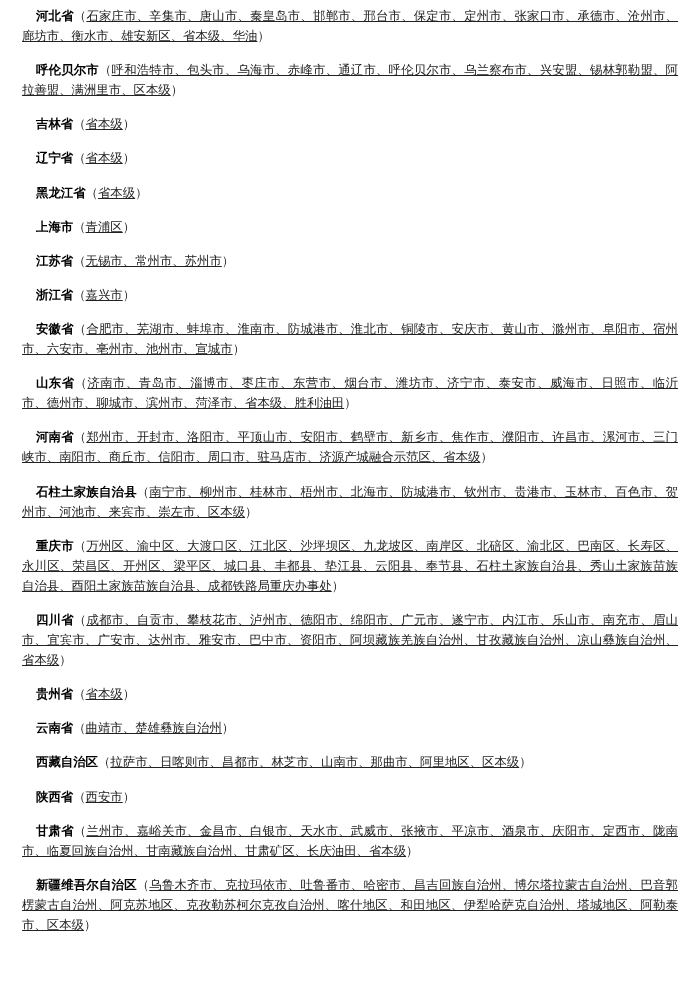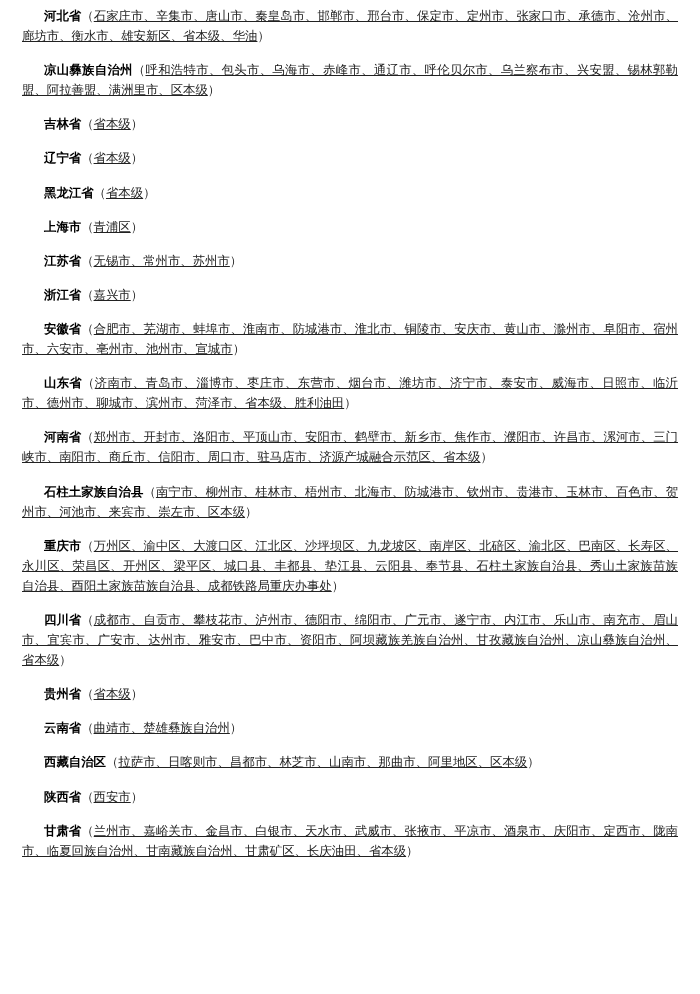--- a/index.html
+++ b/index.html
@@ -24,41 +24,41 @@
     line-height: 1.62;
     text-align: justify;
     text-justify: inter-ideograph;
   }
   .entry:first-child {
     margin-top: 2px;
   }
   .region {
     font-weight: bold;
     color: #000000;
-    margin-left: 22px;
+    margin-left: 14px;
   }
   .cities {
     color: #222222;
     text-decoration: underline;
   }
   .paren {
     color: #222222;
   }
 </style>
 </head>
 <body>
 
 <div class="doc">
 
   <p class="entry">
     <span class="region">河北省</span><span class="paren">（</span><span class="cities">石家庄市、辛集市、唐山市、秦皇岛市、邯郸市、邢台市、保定市、定州市、张家口市、承德市、沧州市、廊坊市、衡水市、雄安新区、省本级、华油</span><span class="paren">）</span>
   </p>
 
   <p class="entry">
-    <span class="region">凉山彝族自治州</span><span class="paren">（</span><span class="cities">呼和浩特市、包头市、乌海市、赤峰市、通辽市、呼伦贝尔市、乌兰察布市、兴安盟、锡林郭勒盟、阿拉善盟、满洲里市、区本级</span><span class="paren">）</span>
+    <span class="region">呼伦贝尔市</span><span class="paren">（</span><span class="cities">呼和浩特市、包头市、乌海市、赤峰市、通辽市、呼伦贝尔市、乌兰察布市、兴安盟、锡林郭勒盟、阿拉善盟、满洲里市、区本级</span><span class="paren">）</span>
   </p>
 
   <p class="entry">
     <span class="region">吉林省</span><span class="paren">（</span><span class="cities">省本级</span><span class="paren">）</span>
   </p>
 
   <p class="entry">
     <span class="region">辽宁省</span><span class="paren">（</span><span class="cities">省本级</span><span class="paren">）</span>
   </p>
 
@@ -116,14 +116,17 @@
   </p>
 
   <p class="entry">
     <span class="region">陕西省</span><span class="paren">（</span><span class="cities">西安市</span><span class="paren">）</span>
   </p>
 
   <p class="entry">
     <span class="region">甘肃省</span><span class="paren">（</span><span class="cities">兰州市、嘉峪关市、金昌市、白银市、天水市、武威市、张掖市、平凉市、酒泉市、庆阳市、定西市、陇南市、临夏回族自治州、甘南藏族自治州、甘肃矿区、长庆油田、省本级</span><span class="paren">）</span>
   </p>
 
+  <p class="entry">
+    <span class="region">新疆维吾尔自治区</span><span class="paren">（</span><span class="cities">乌鲁木齐市、克拉玛依市、吐鲁番市、哈密市、昌吉回族自治州、博尔塔拉蒙古自治州、巴音郭楞蒙古自治州、阿克苏地区、克孜勒苏柯尔克孜自治州、喀什地区、和田地区、伊犁哈萨克自治州、塔城地区、阿勒泰市、区本级</span><span class="paren">）</span>
+  </p>
 
 </div>
 
 </body></html>

